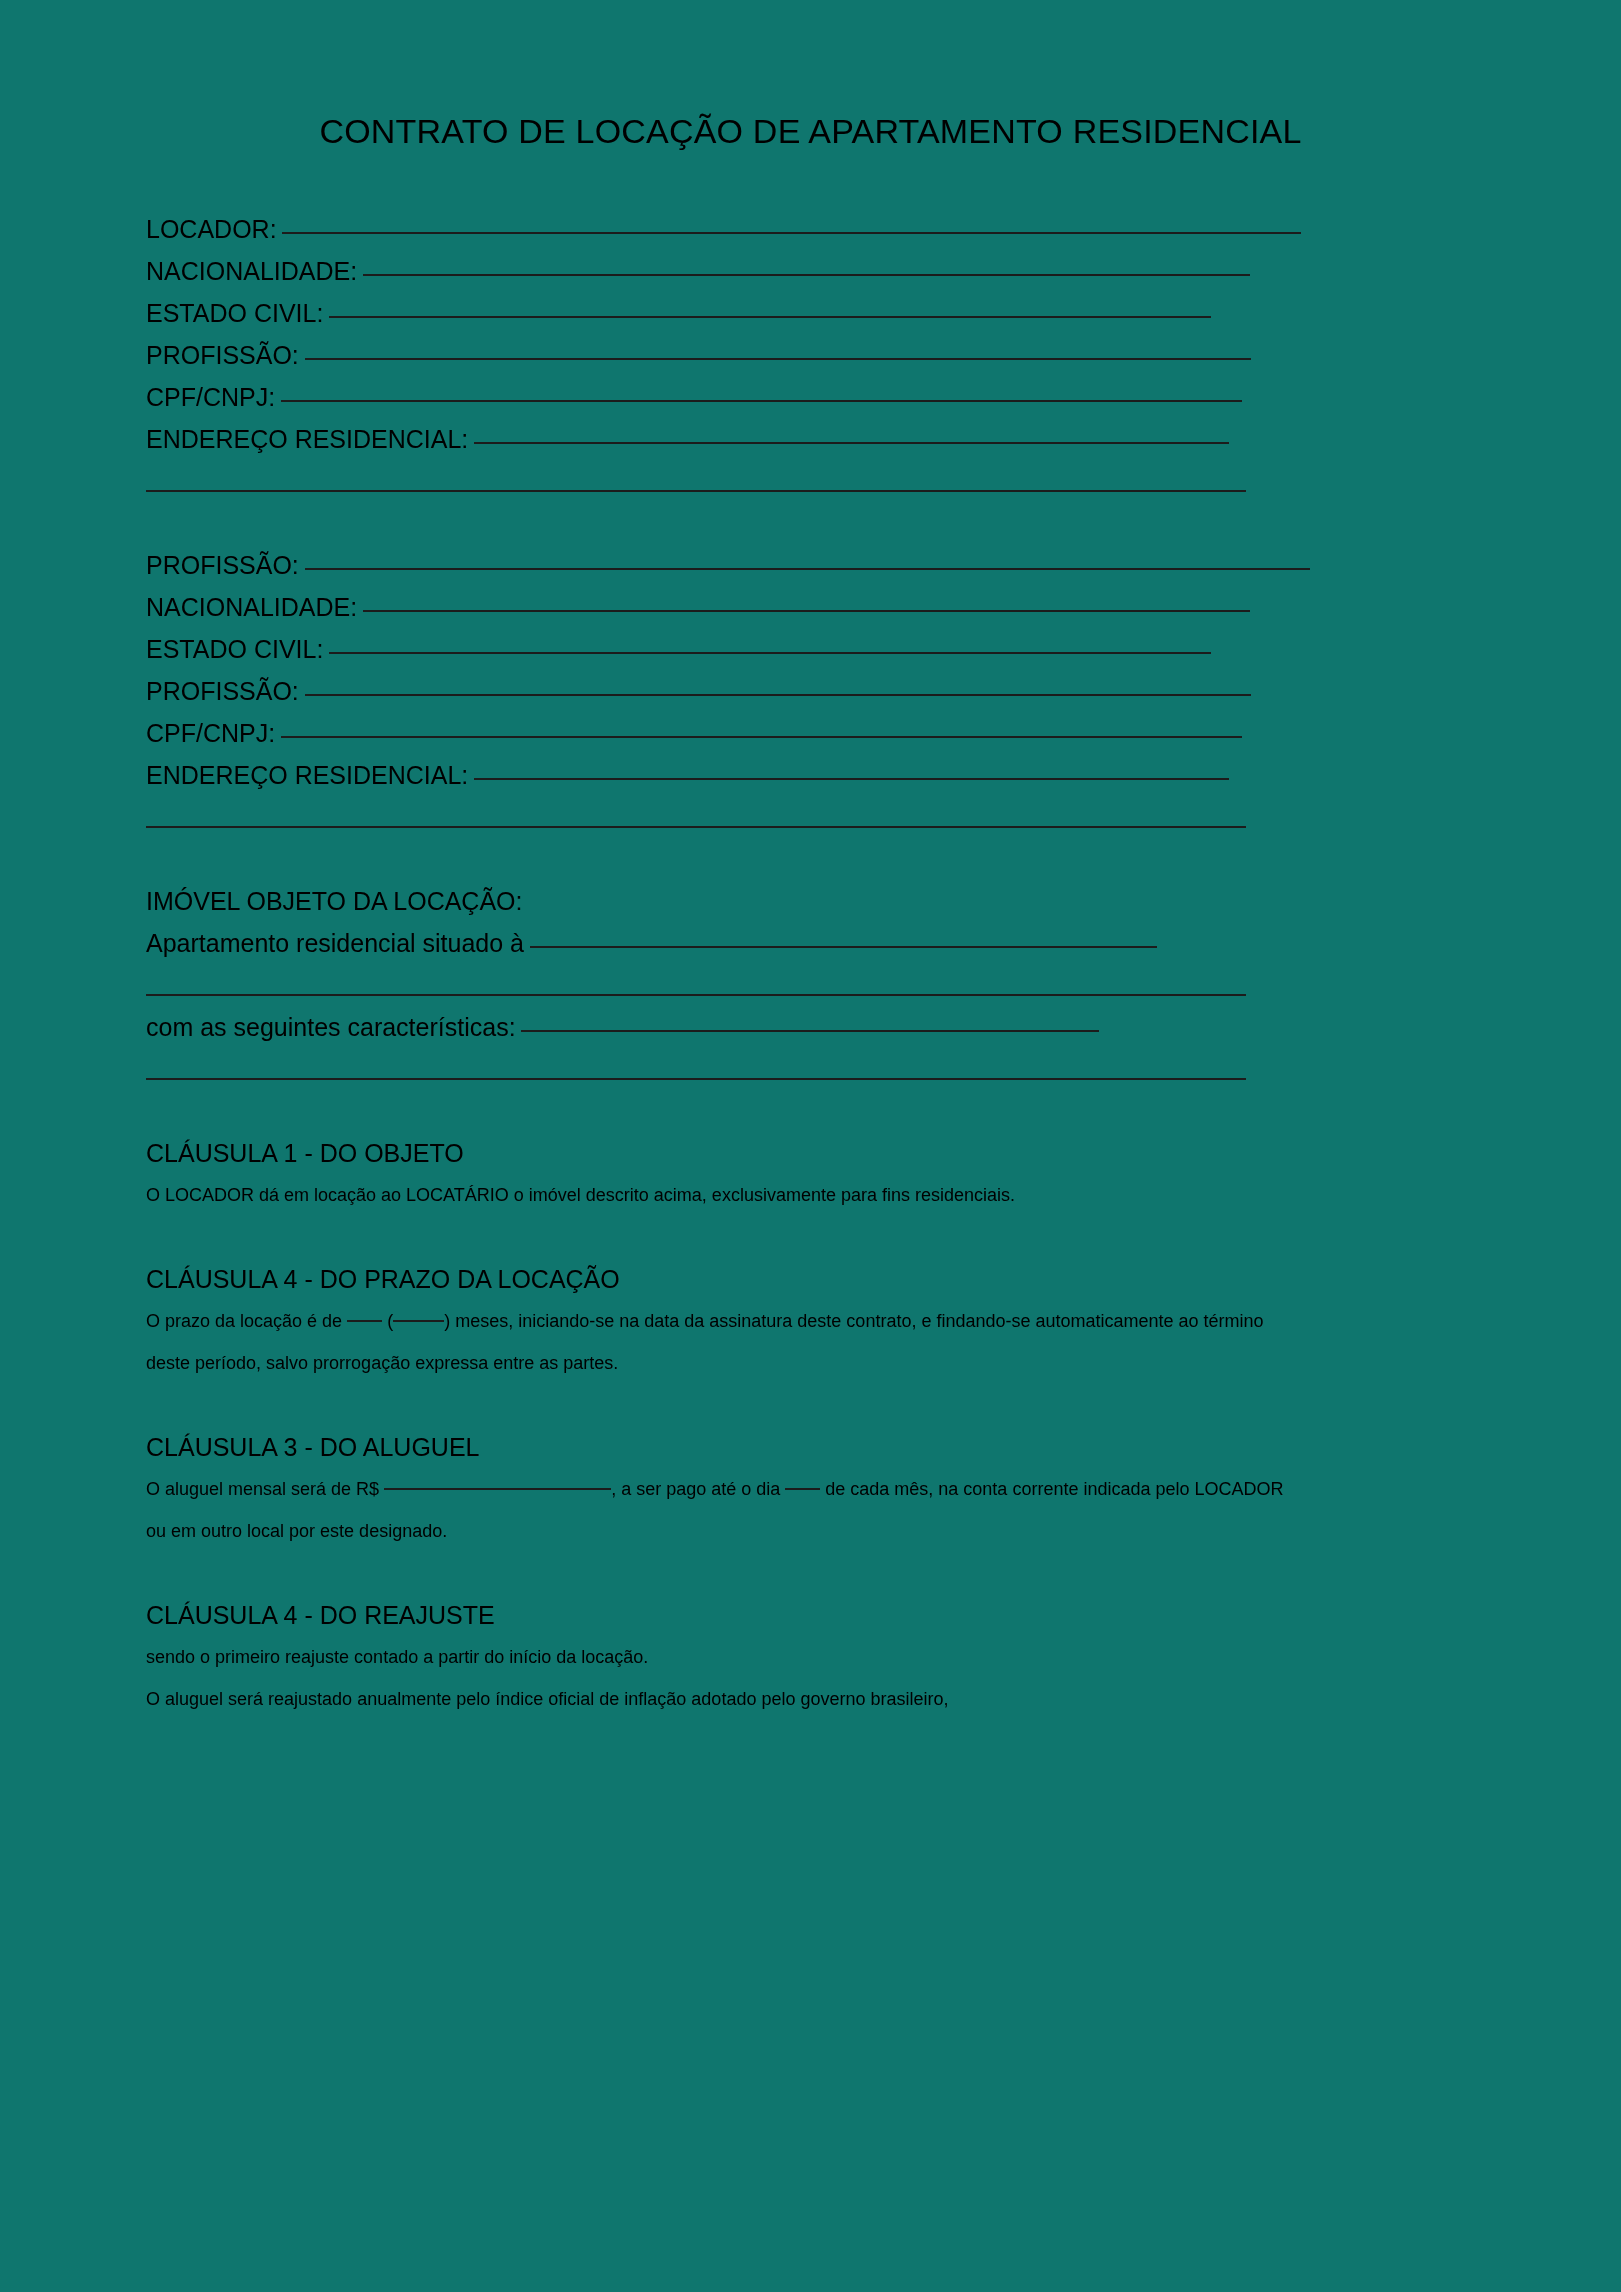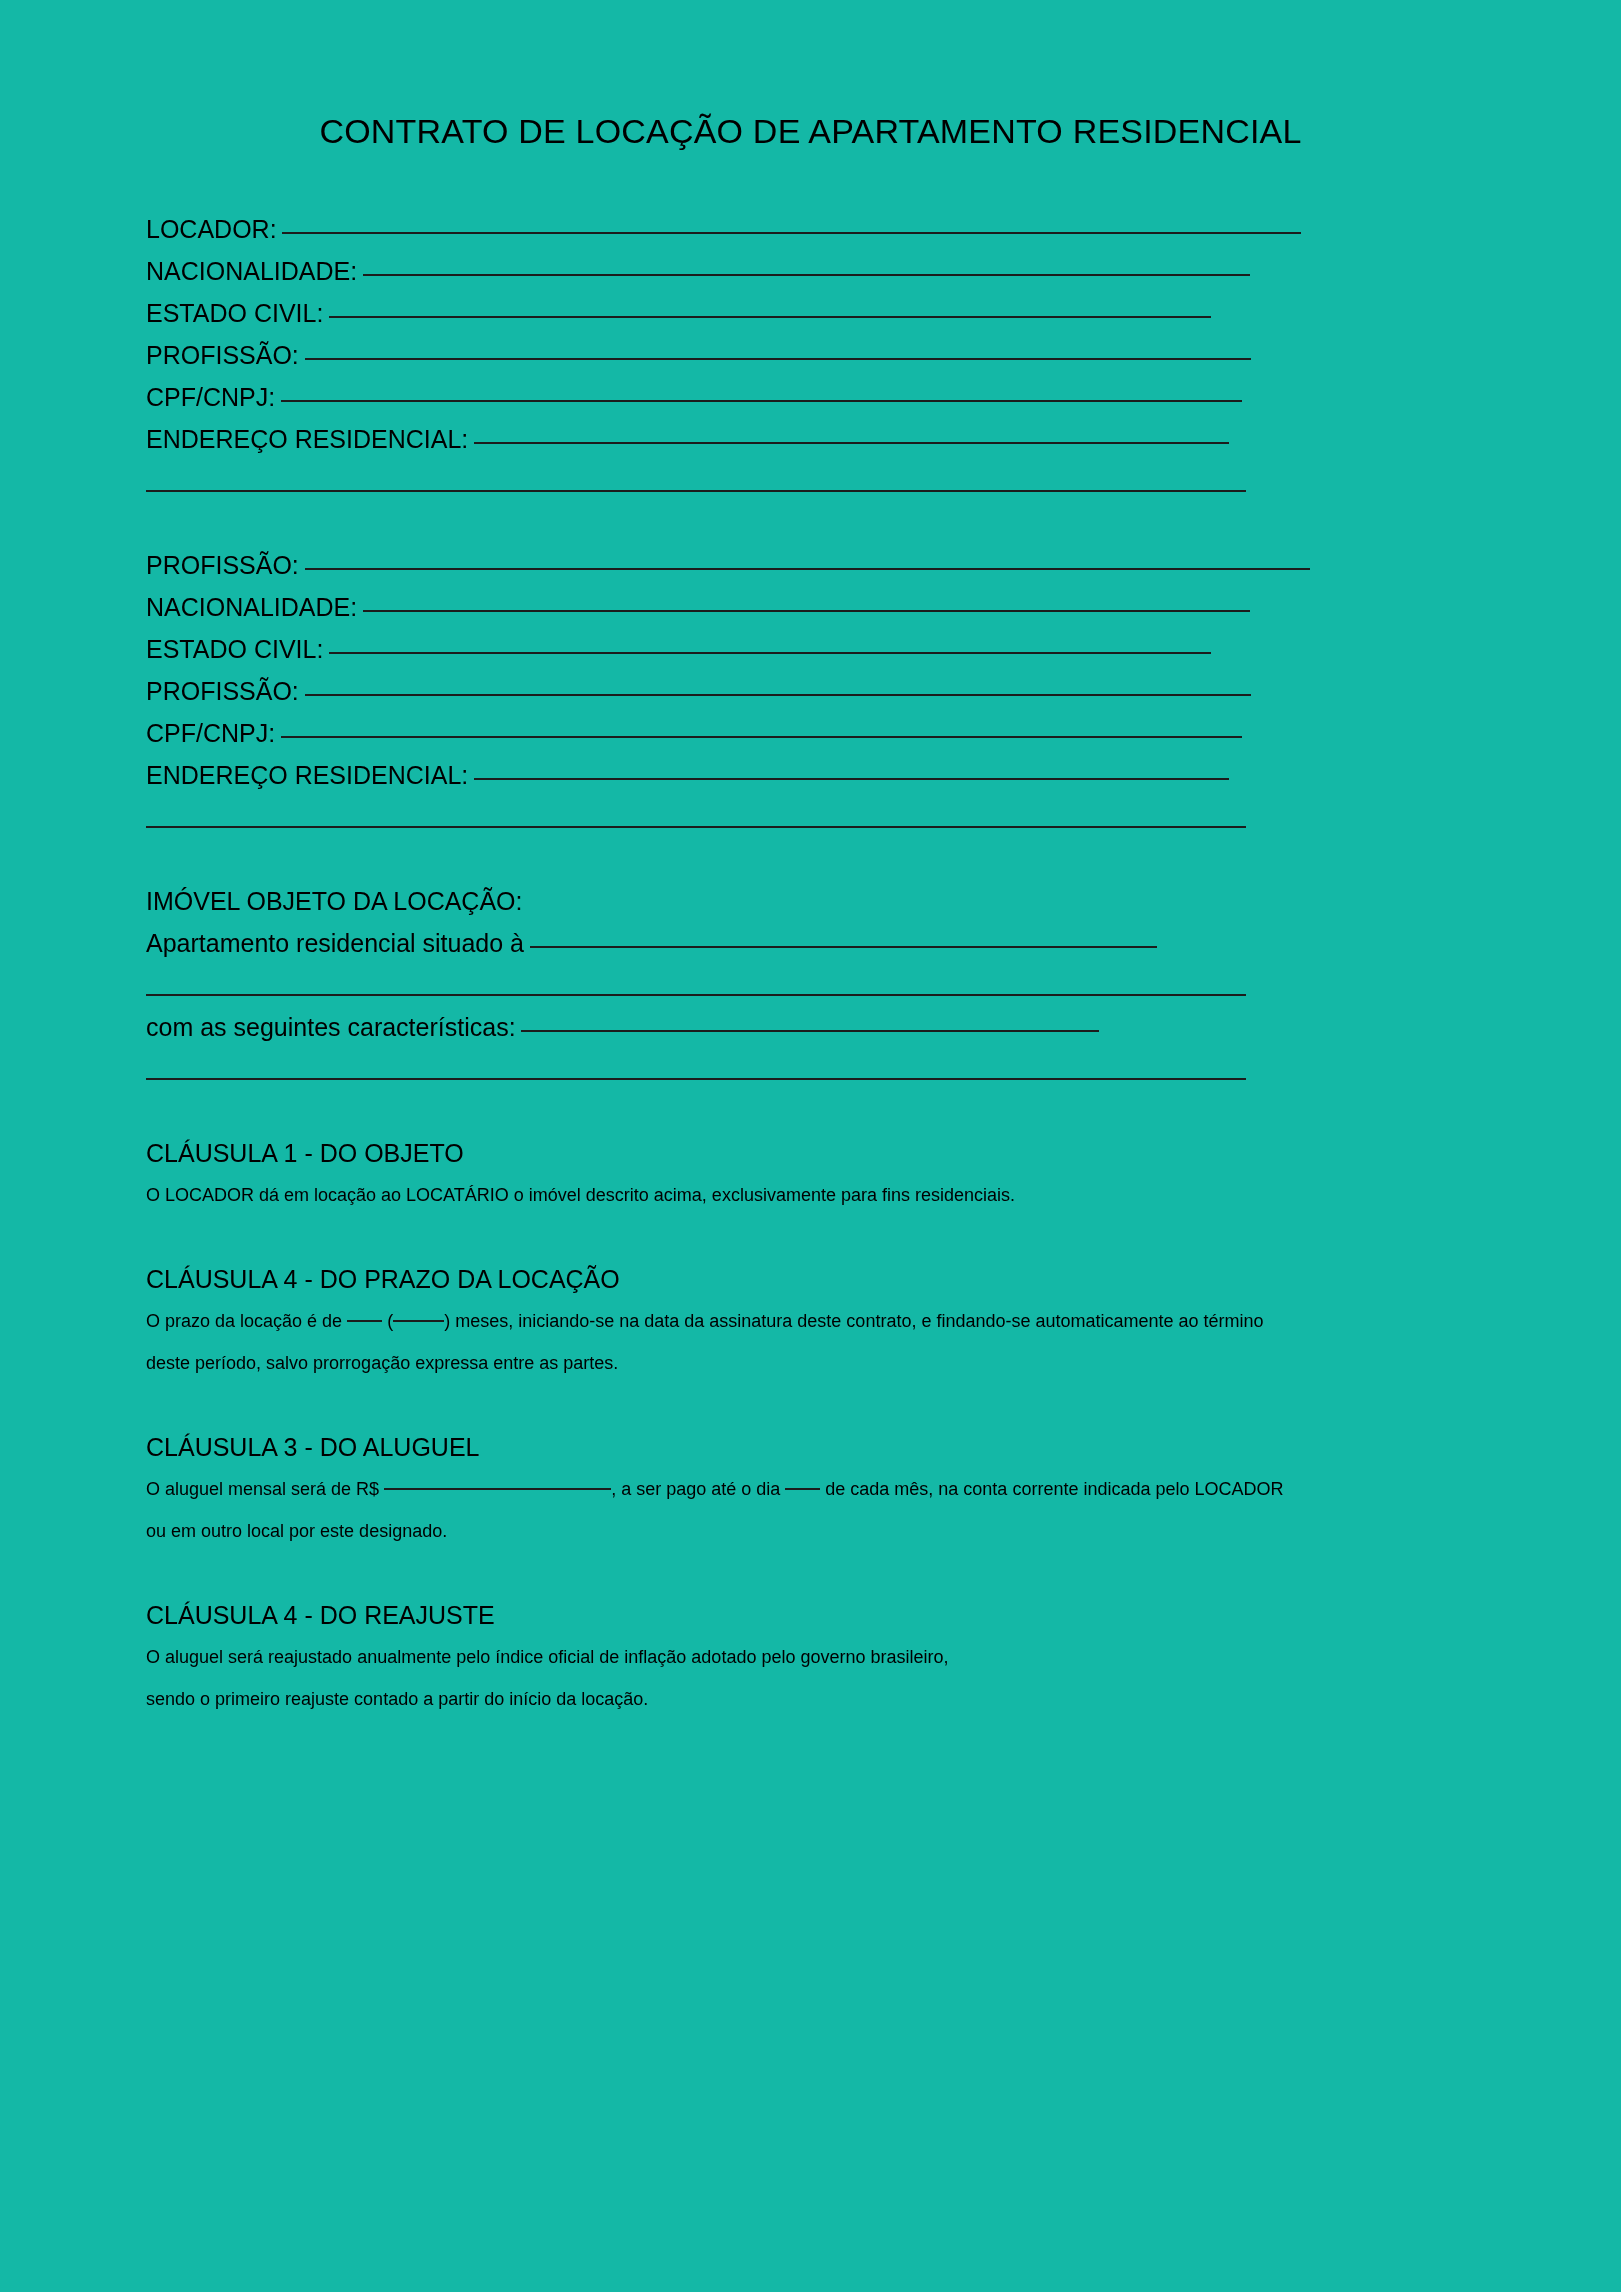--- a/index.html
+++ b/index.html
@@ -11,21 +11,21 @@
   body {
     font-family: "Liberation Sans", sans-serif;
     color: #000000;
     -webkit-font-smoothing: antialiased;
   }
   .page {
     position: relative;
     width: 1621px;
     height: 2293px;
     margin: 0 auto;
-    background: #14b8a6;
+    background: #0f766e;
     overflow: hidden;
     box-sizing: border-box;
   }
   .doc-title {
     position: absolute;
     top: 111px;
     left: 0;
     width: 1621px;
     text-align: center;
     font-size: 34px;
@@ -165,20 +165,20 @@
           <div class="para"><span class="txt">O prazo da locação é de </span><span class="blank b-sm"></span><span class="txt"> (</span><span class="blank b-md"></span><span class="txt">) meses, iniciando-se na data da assinatura deste contrato, e findando-se automaticamente ao término deste período, salvo prorrogação expressa entre as partes.</span></div>
           <div class="gap-md"></div>
         </div>
         <div>
           <div class="heading">CLÁUSULA 3 - DO ALUGUEL</div>
           <div class="para"><span class="txt">O aluguel mensal será de R$ </span><span class="blank b-lg"></span><span class="txt">, a ser pago até o dia </span><span class="blank b-sm"></span><span class="txt"> de cada mês, na conta corrente indicada pelo LOCADOR ou em outro local por este designado.</span></div>
           <div class="gap-md"></div>
         </div>
         <div>
           <div class="heading">CLÁUSULA 4 - DO REAJUSTE</div>
+          <div class="para"><span class="txt">sendo o primeiro reajuste contado a partir do início da locação.</span></div>
           <div class="para"><span class="txt">O aluguel será reajustado anualmente pelo índice oficial de inflação adotado pelo governo brasileiro,</span></div>
-          <div class="para"><span class="txt">sendo o primeiro reajuste contado a partir do início da locação.</span></div>
         </div>
       </div>
 
   </div>
 </div>
 
 
 </body></html>

